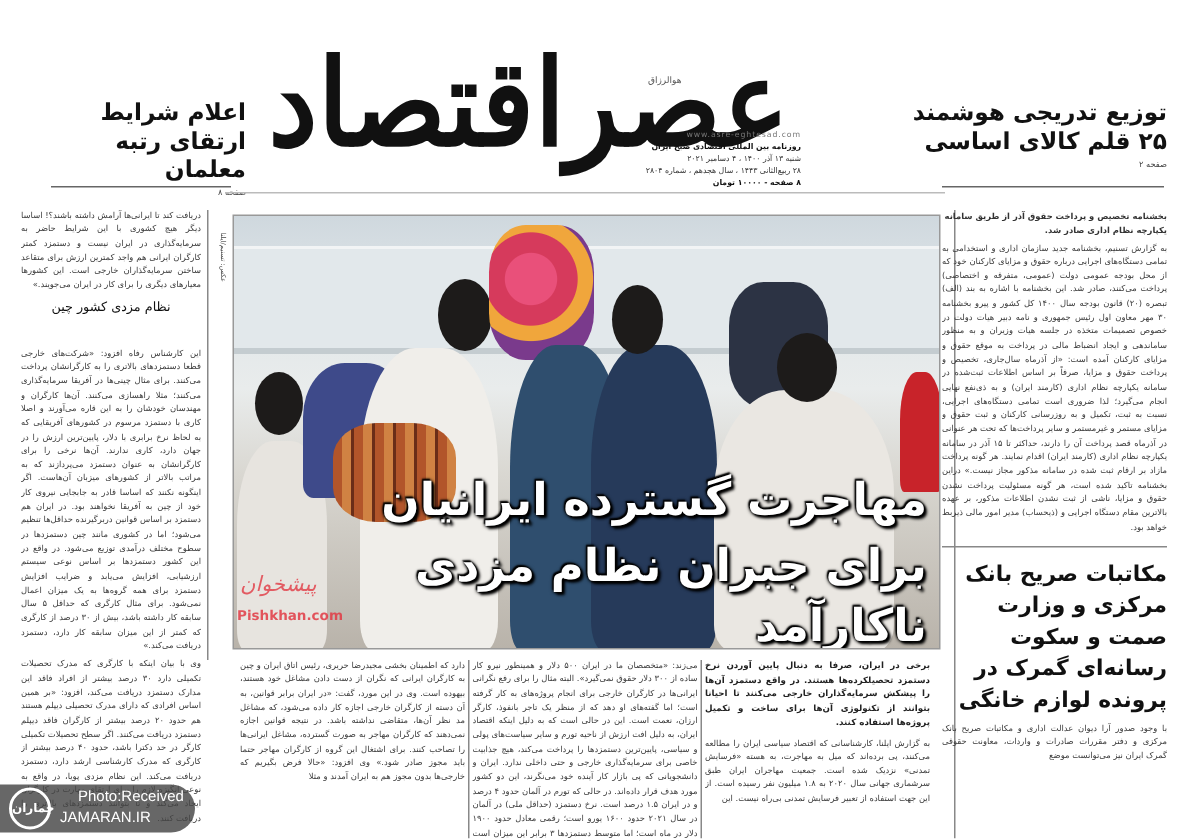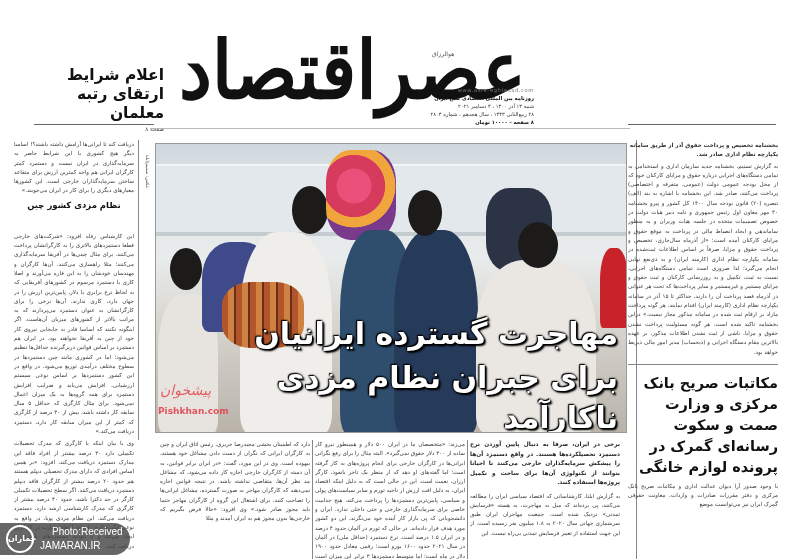--- a/index.html
+++ b/index.html
@@ -22,21 +22,21 @@
   .teaser .t-page { font-size: 5.5px; color: #444; margin-top: 3px; }
   .teaser-right { right: 22px; width: 170px; }
   .teaser-left { left: 44px; width: 120px; }
   .rule-right { position: absolute; right: 24px; top: 124px; width: 148px; border-top: 1.5px solid #666; }
   .rule-left { position: absolute; left: 34px; top: 124px; width: 120px; border-top: 1.5px solid #666; }
   .top-rule { position: absolute; left: 150px; top: 128px; width: 480px; border-top: 1px solid #bbb; }
 
   
   .col-left { position: absolute; left: 14px; top: 140px; width: 120px; height: 419px; overflow: hidden; text-align: justify; }
   .body-text { font-size: 5.6px; line-height: 9.3px; color: #3a3a3a; text-align: justify; }
-  .sub-head { font-weight: bold; font-size: 8.5px; line-height: 14px; text-align: center; color: #111; margin: 2px 0 20px; }
+  .sub-head { font-weight: normal; font-size: 8.5px; line-height: 14px; text-align: center; color: #111; margin: 2px 0 20px; }
   .photo-credit { position: absolute; left: 140px; top: 140px; width: 10px; height: 48px; font-size: 4.5px; color: #444;
                   writing-mode: vertical-rl; }
 
   
   .photo { position: absolute; left: 155px; top: 143px; width: 472px; height: 290px; overflow: hidden;
            background: linear-gradient(180deg, #cfd8de 0%, #dfe5e8 18%, #e9ecec 40%, #d9d7d1 60%, #b9b3aa 100%);
            border: 1px solid #999; }
   .bldg { position: absolute; left: 0; top: 20px; width: 472px; height: 70px; background: #e2e8eb; border-top: 2px solid #f2f4f5; }
   .bldg2 { position: absolute; left: 0; top: 88px; width: 472px; height: 4px; background: #c4ccd0; }
   .person { position: absolute; border-radius: 40% 40% 10% 10%; }
@@ -80,20 +80,24 @@
   <div class="logo">عصراقتصاد</div>
   <div class="logo-small">هوالرزاق</div>
   <div class="pub-info">
     <div class="url">www.asre-eghtesad.com</div>
     <div class="bold">روزنامه بین المللی اقتصادی صبح ایران</div>
     <div>شنبه ۱۳ آذر ۱۴۰۰ ، ۴ دسامبر ۲۰۲۱</div>
     <div>۲۸ ربیع‌الثانی ۱۴۴۳ ، سال هجدهم ، شماره ۲۸۰۴</div>
     <div class="bold">۸ صفحه - ۱۰۰۰۰ تومان</div>
   </div>
 
+  <div class="teaser teaser-right">
+    <div class="t-title">توزیع تدریجی هوشمند ۲۵ قلم کالای اساسی</div>
+    <div class="t-page">صفحه ۲</div>
+  </div>
   <div class="rule-right"></div>
 
   <div class="teaser teaser-left">
     <div class="t-title">اعلام شرایط ارتقای رتبه معلمان</div>
     <div class="t-page">صفحه ۸</div>
   </div>
   <div class="rule-left"></div>
   <div class="top-rule"></div>
 </div>
 

